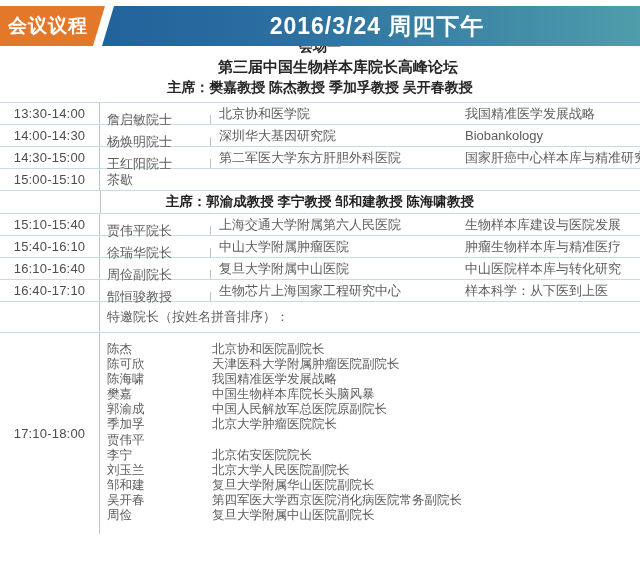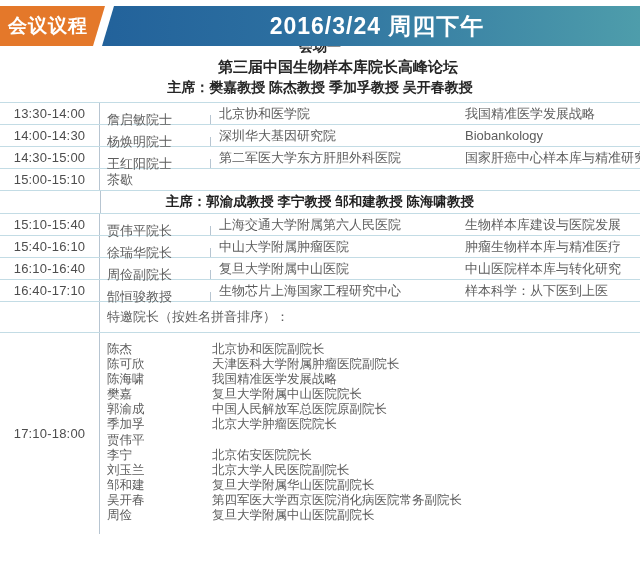--- a/index.html
+++ b/index.html
@@ -179,21 +179,21 @@
         <div class="president-line">
           <span class="president-name">陈可欣</span>
           <span class="president-title">天津医科大学附属肿瘤医院副院长</span>
         </div>
         <div class="president-line">
           <span class="president-name">陈海啸</span>
           <span class="president-title">我国精准医学发展战略</span>
         </div>
         <div class="president-line">
           <span class="president-name">樊嘉</span>
-          <span class="president-title">复旦大学附属中山医院院长</span>
+          <span class="president-title">中国生物样本库院长头脑风暴</span>
         </div>
         <div class="president-line">
           <span class="president-name">郭渝成</span>
           <span class="president-title">中国人民解放军总医院原副院长</span>
         </div>
         <div class="president-line">
           <span class="president-name">季加孚</span>
           <span class="president-title">北京大学肿瘤医院院长</span>
         </div>
         <div class="president-line">

